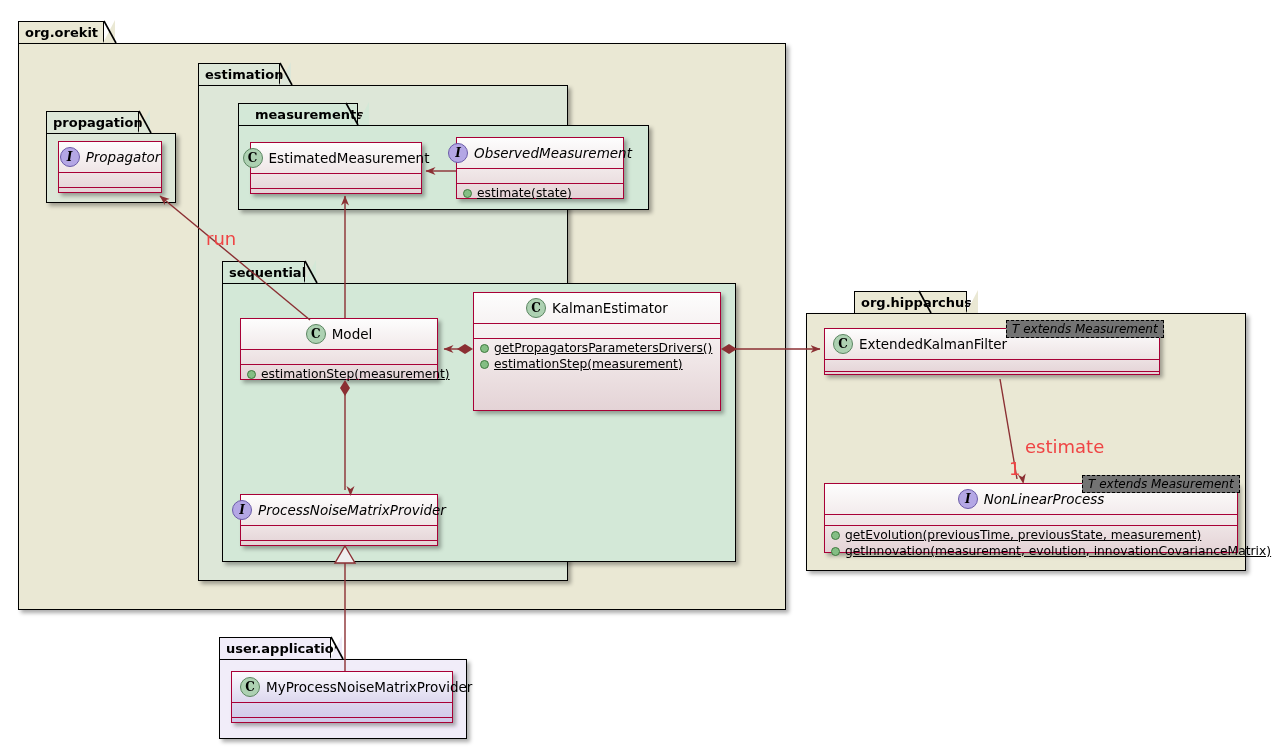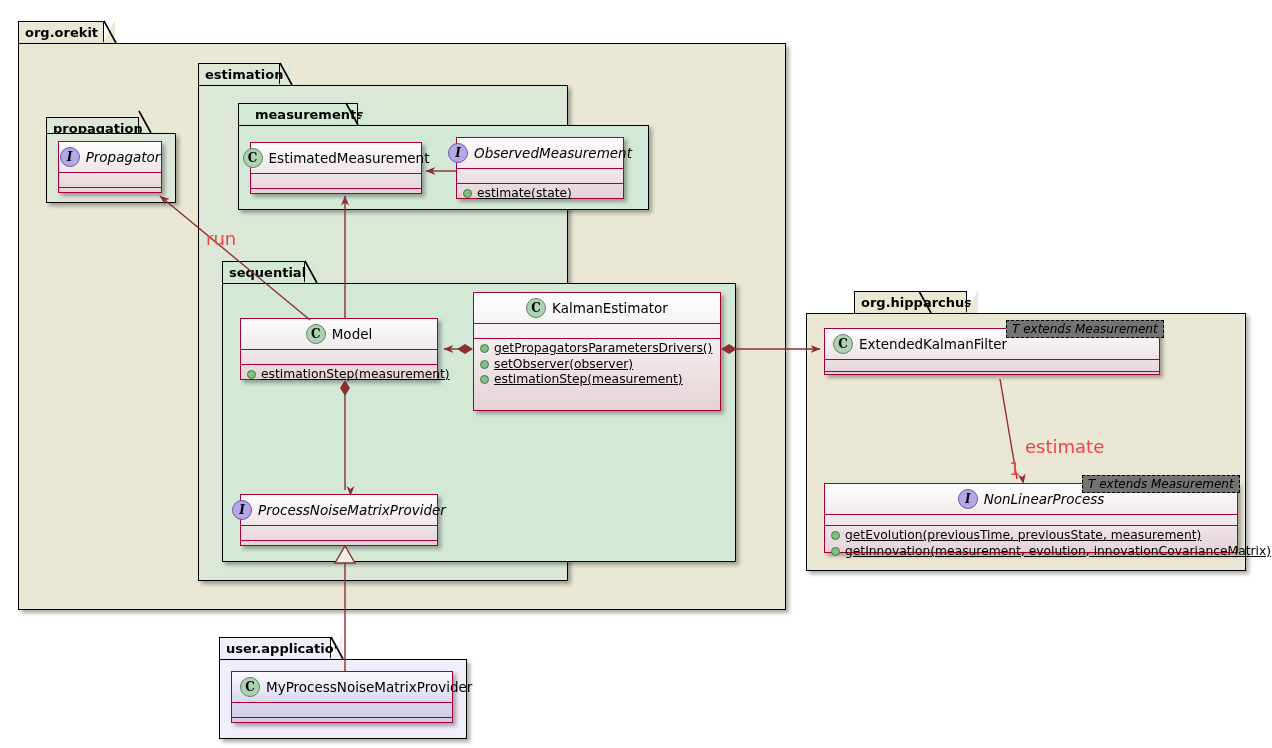--- a/index.html
+++ b/index.html
@@ -64,21 +64,21 @@
               border-color:transparent transparent #EAE8D4 transparent;"></i>
     <i style="position:absolute;right:-12.5px;top:-2px;width:14px;height:25px;
               border-right:0;background:transparent;
               border-bottom:0;"></i>
   </div>
   <div class="pkg" style="left:18px;top:43px;width:768px;height:567px;background:#EAE8D4;"></div>
   <svg class="ov">
     <line x1="104" y1="21" x2="116" y2="43" stroke="#000" stroke-width="1.6"></line>
   </svg>
 
-  <div class="pkg-tab" style="left:46px;top:111px;width:93px;background:#DDE7D8;margin-top:6px;">
+  <div class="pkg-tab" style="left:46px;top:111px;width:93px;background:#DDE7D8;">
     <span>propagation</span>
     <i style="position:absolute;right:-12px;top:-1.6px;width:0;height:0;
               border-style:solid;border-width:0 0 23.6px 12px;
               border-color:transparent transparent #DDE7D8 transparent;"></i>
   </div>
   <div class="pkg" style="left:46px;top:133px;width:130px;height:70px;background:#DDE7D8;"></div>
   <svg class="ov">
     <line x1="139" y1="111" x2="151" y2="133" stroke="#000" stroke-width="1.6"></line>
   </svg>
 
@@ -174,24 +174,20 @@
       <span class="circ c">C</span>
       <span>KalmanEstimator</span>
     </div>
     <div class="sep"></div>
     <div class="cls-sec empty-sec"></div>
     <div class="sep"></div>
     <div class="cls-sec">
       <div class="mrow">
         <span class="dot"></span>
         <span>getPropagatorsParametersDrivers()</span>
-      </div>
-      <div class="mrow">
-        <span class="dot"></span>
-        <span>setObserver(observer)</span>
       </div>
       <div class="mrow">
         <span class="dot"></span>
         <span>estimationStep(measurement)</span>
       </div>
     </div>
   </div>
 
   <div class="cls" style="left:240px;top:494px;width:198px;height:52px;">
     <div class="cls-title ital">

